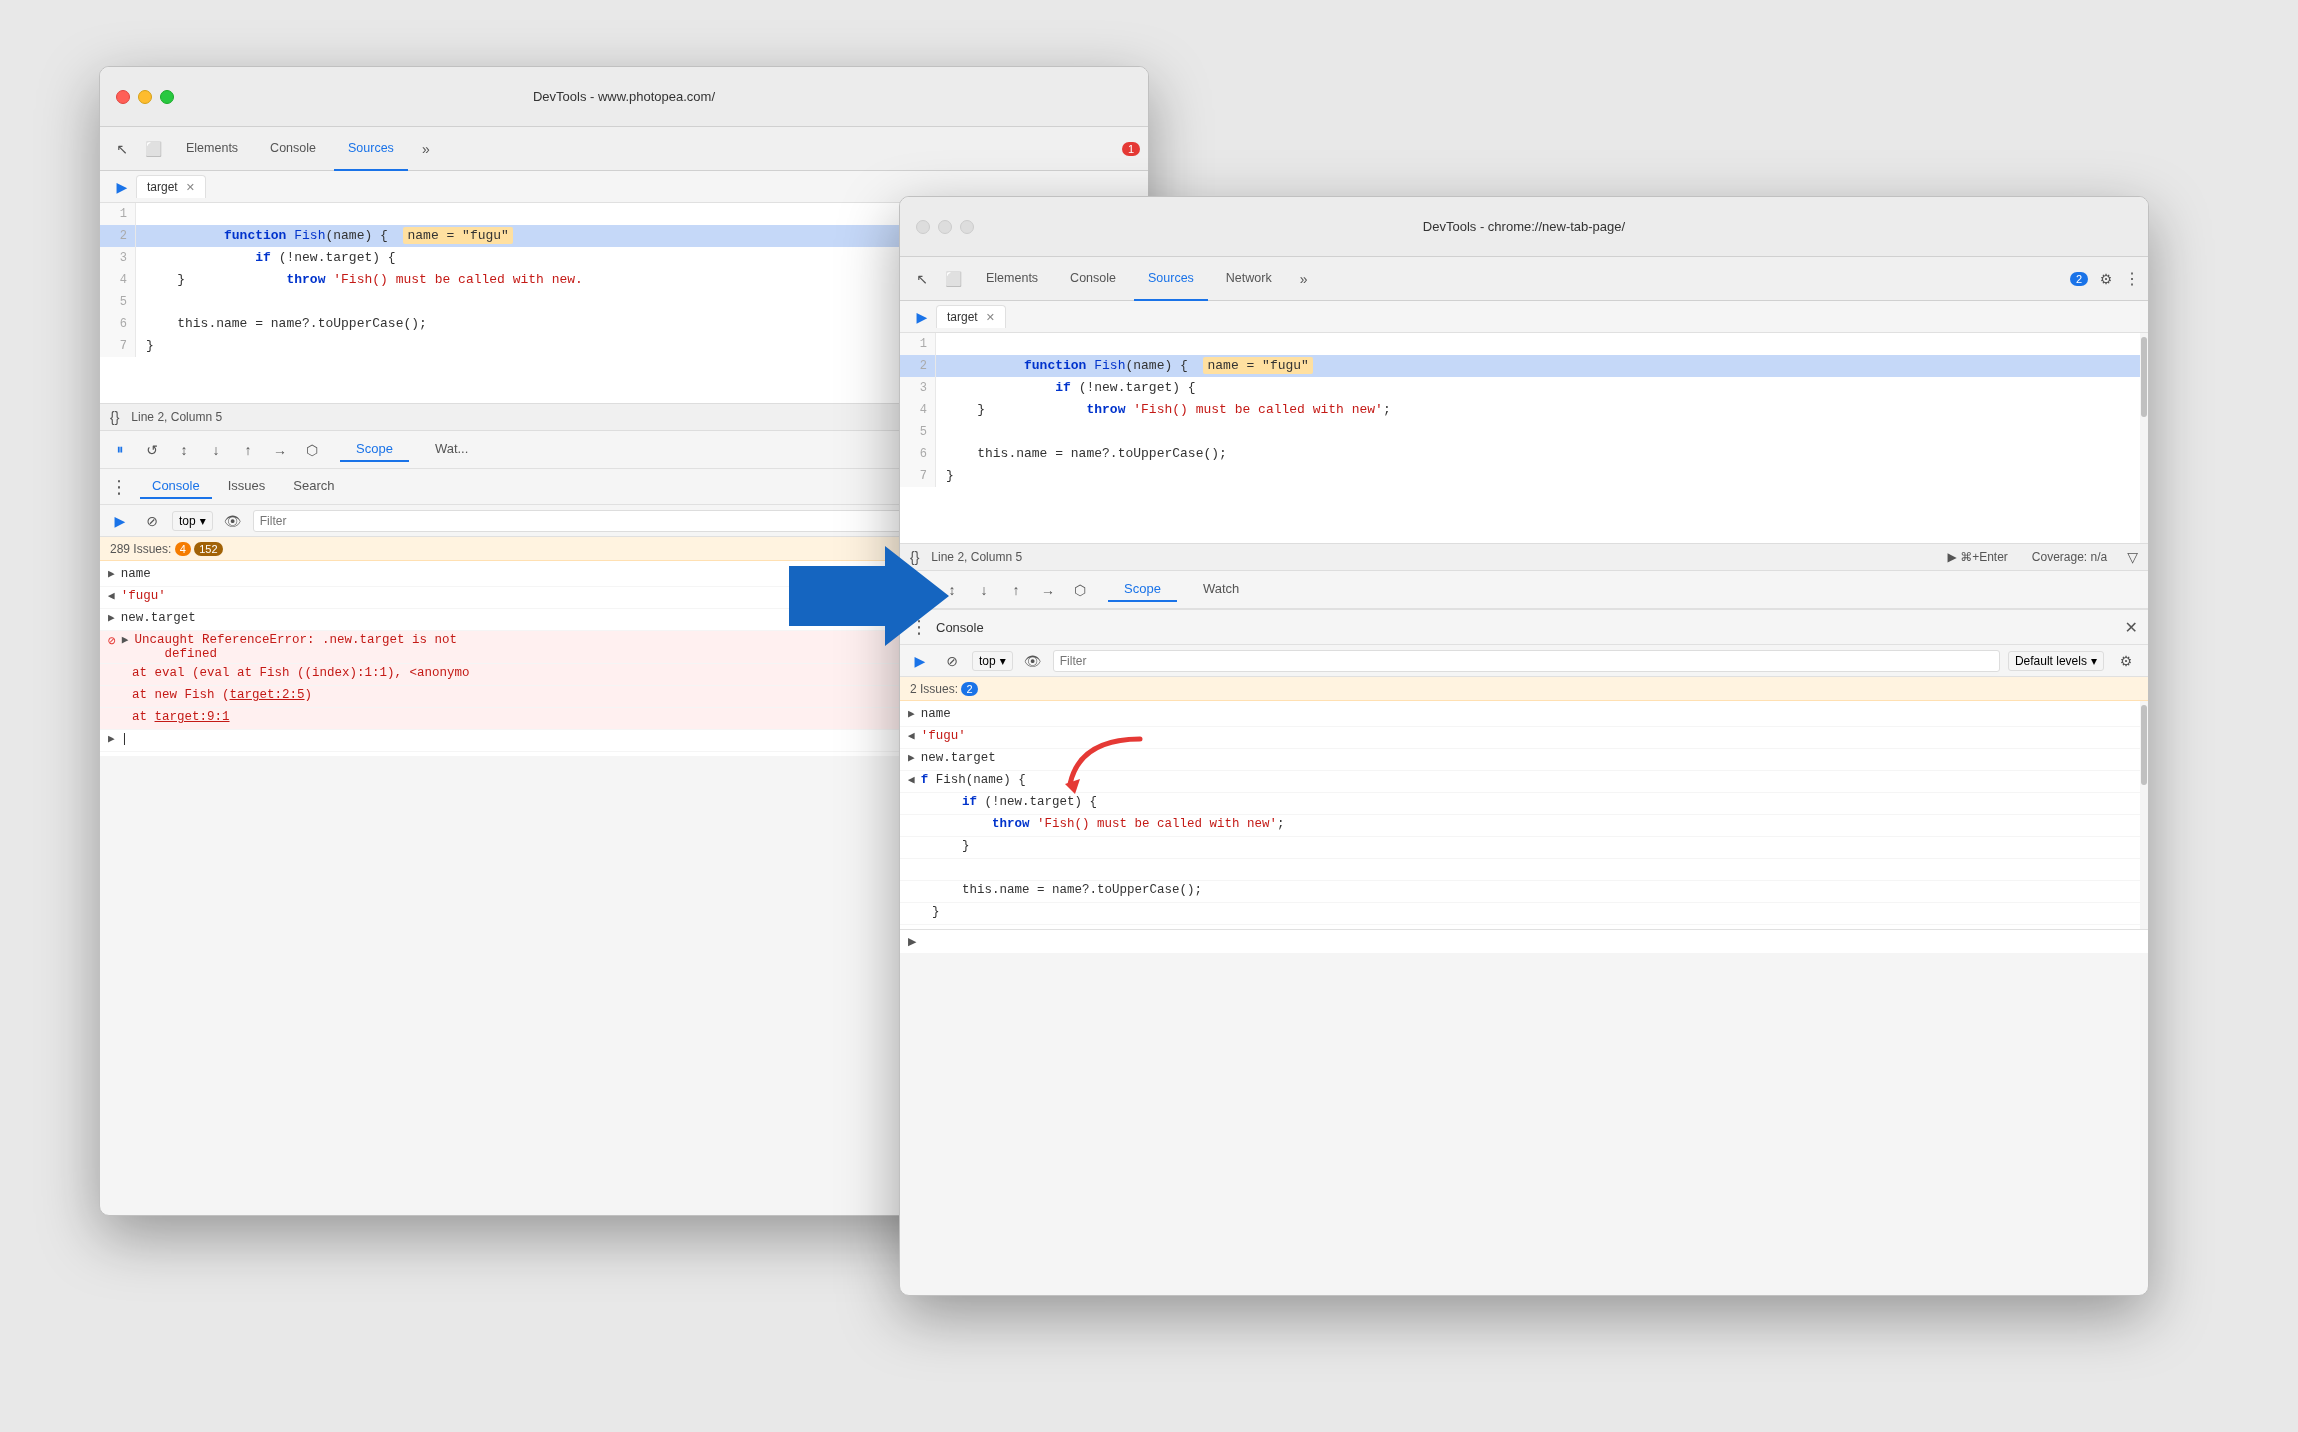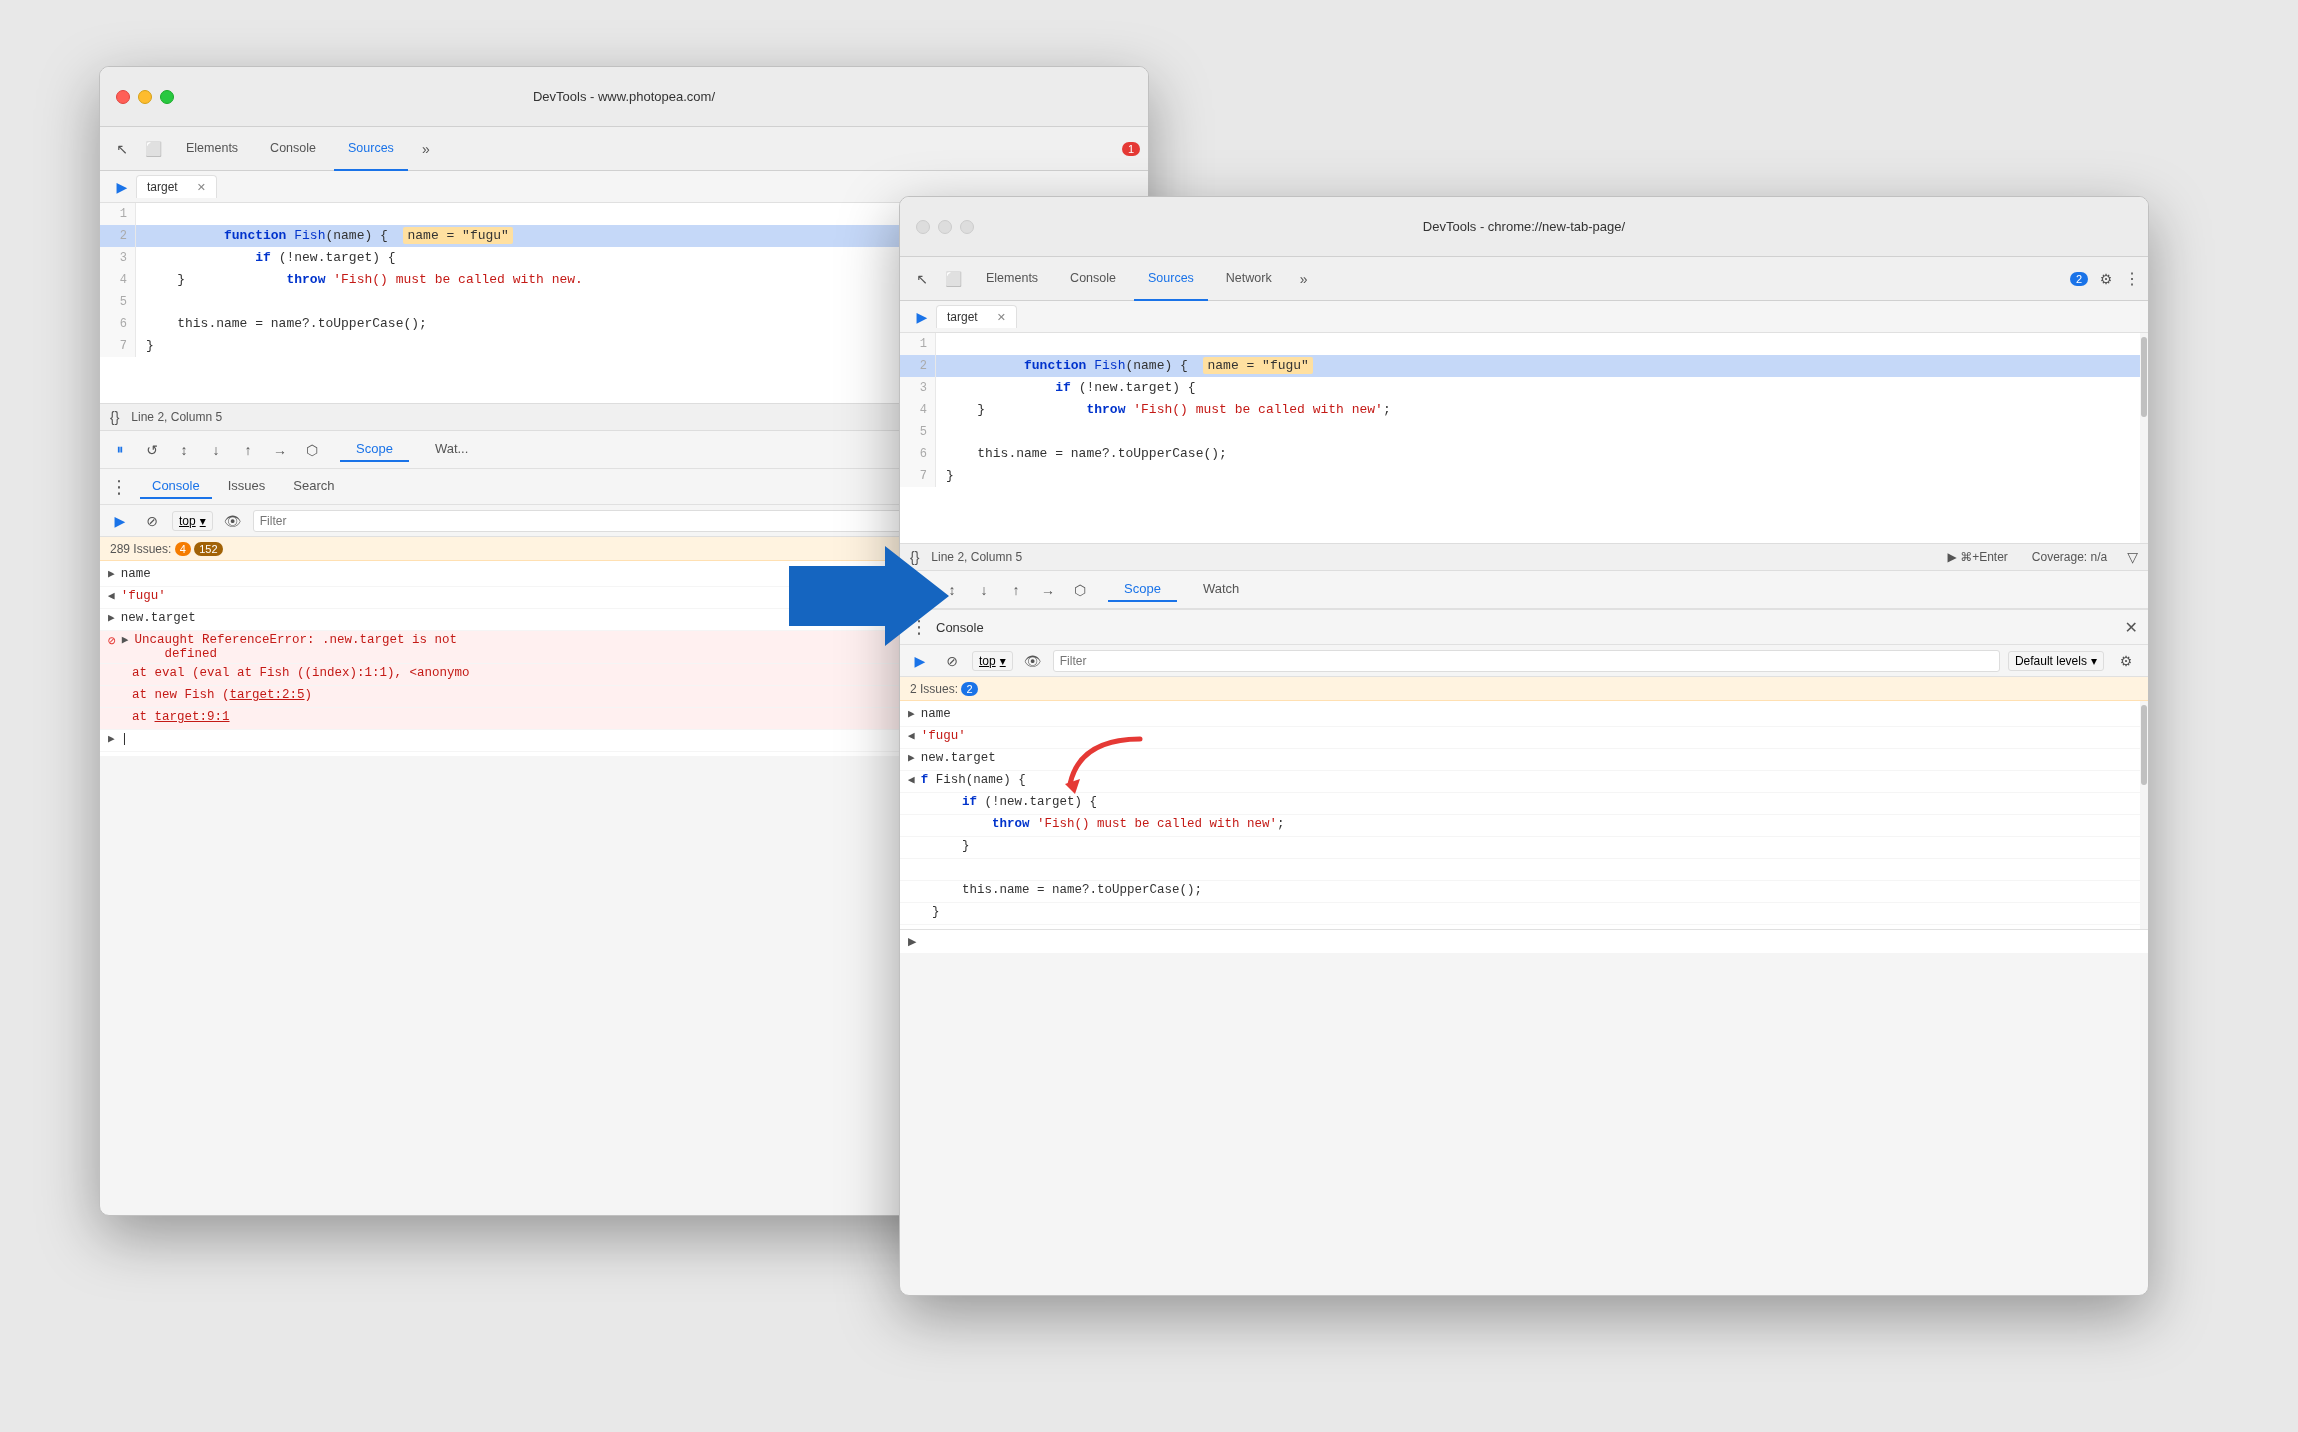--- a/index.html
+++ b/index.html
@@ -144,21 +144,21 @@
       background: #f5f5f5;
       display: flex;
       align-items: center;
       border-bottom: 1px solid #e0e0e0;
       padding: 0 8px;
     }
 
     .source-tab {
       display: flex;
       align-items: center;
-      gap: 19px;
+      gap: 8px;
       padding: 4px 10px;
       font-size: 12px;
       color: #333;
       background: #fff;
       border: 1px solid #e0e0e0;
       border-bottom: none;
       border-radius: 4px 4px 0 0;
       cursor: pointer;
     }
 
@@ -425,21 +425,20 @@
     .top-select {
       background: #f5f5f5;
       border: 1px solid #ddd;
       border-radius: 3px;
       padding: 2px 6px;
       font-size: 12px;
       cursor: pointer;
       display: flex;
       align-items: center;
       gap: 4px;
-      text-decoration: underline;
     }
   </style>
 </head>
 <body>
 
 <div class="scene">
 
   <div class="devtools-window window-back">
 
     <div class="titlebar">

